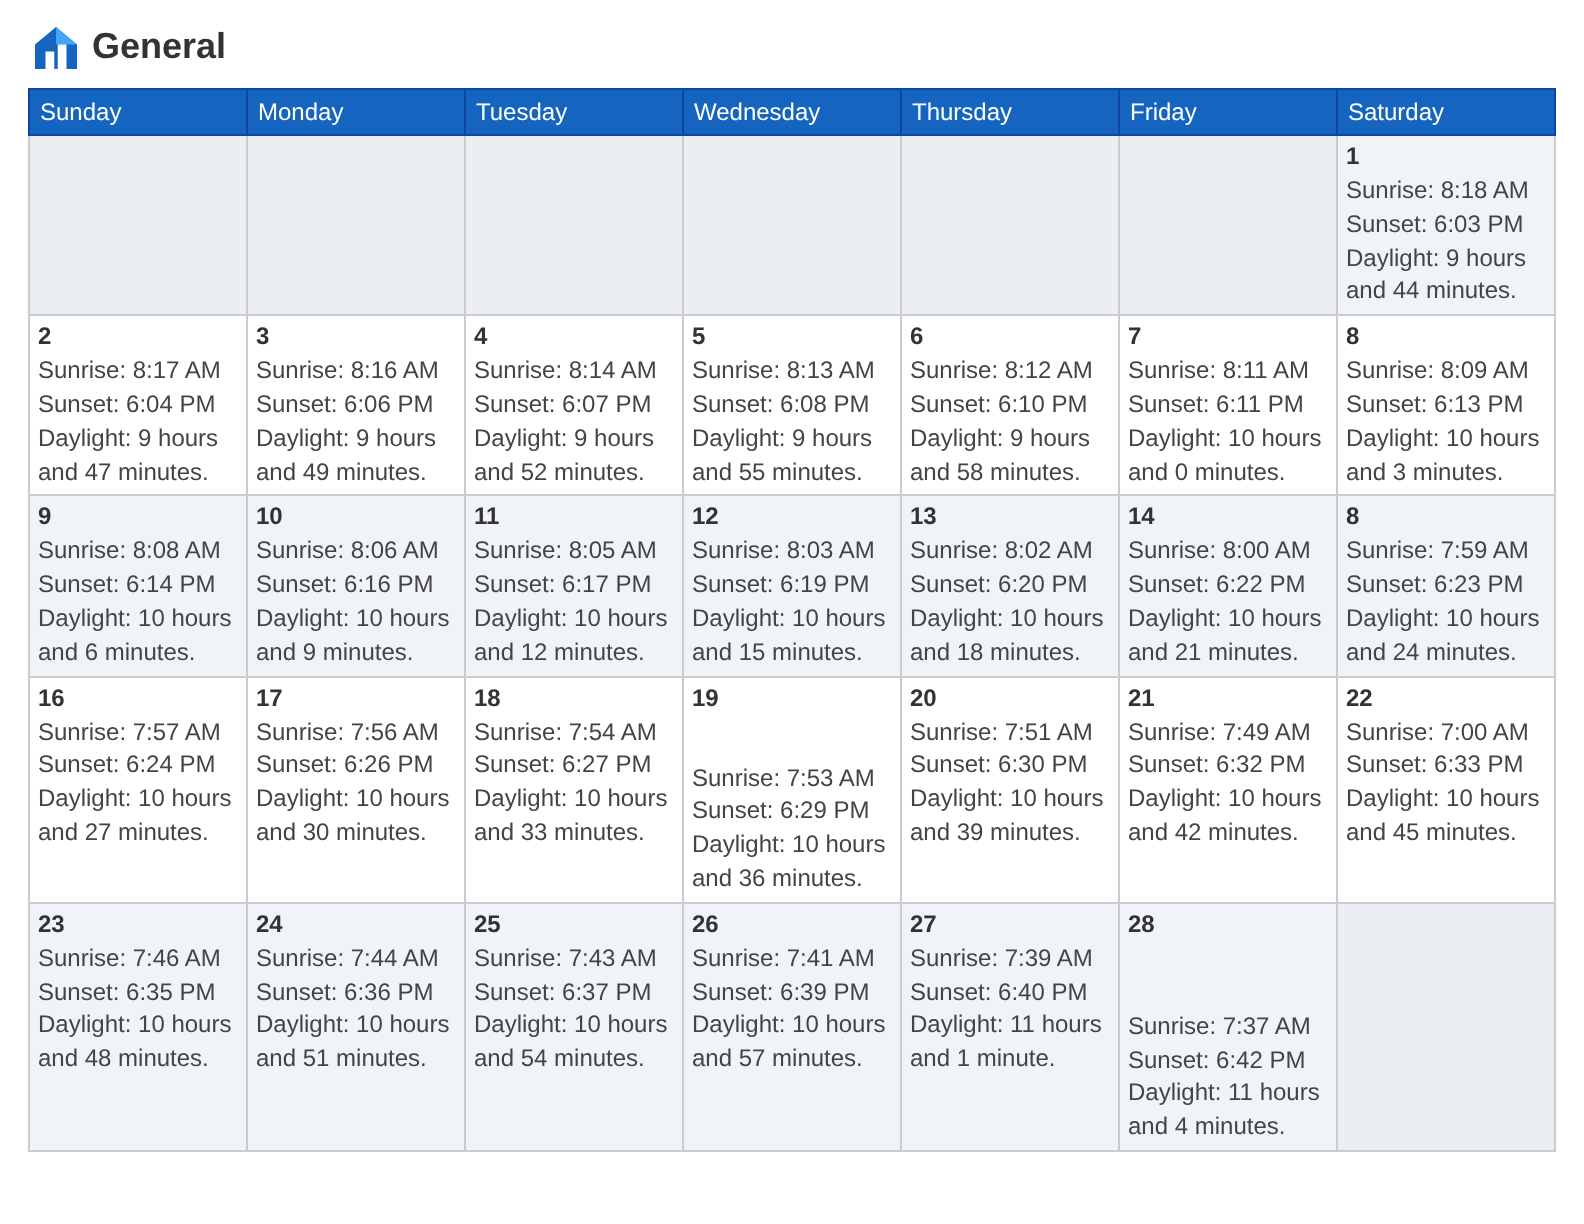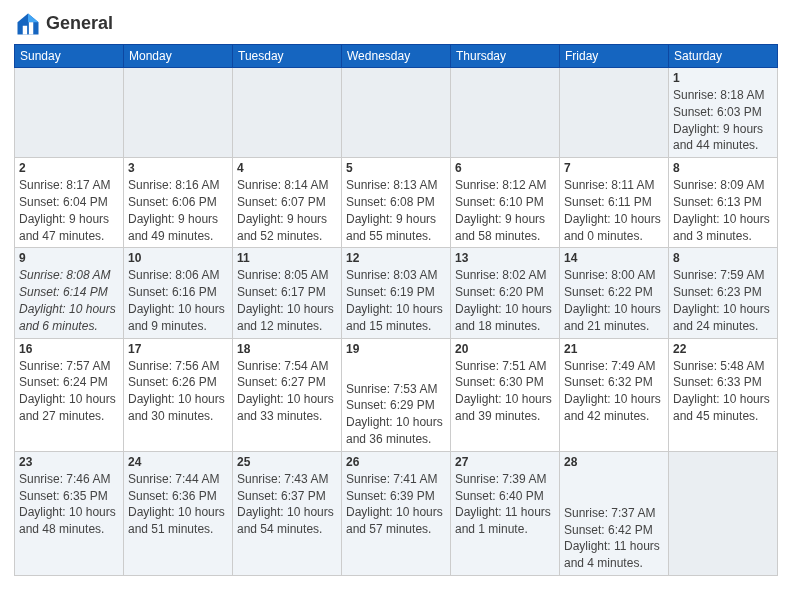--- a/index.html
+++ b/index.html
@@ -190,21 +190,21 @@
             <span class="day-num">8</span>
             <div class="day-info" style="white-space: pre-line;">Sunrise: 8:09 AM
 Sunset: 6:13 PM
 Daylight: 10 hours
 and 3 minutes.</div>
           </td>
         </tr>
         <tr class="row-shaded">
           <td>
             <span class="day-num">9</span>
-            <div class="day-info" style="white-space: pre-line; font-style: italic;">Sunrise: 8:08 AM
+            <div class="day-info" style="white-space: pre-line;">Sunrise: 8:08 AM
 Sunset: 6:14 PM
 Daylight: 10 hours
 and 6 minutes.</div>
           </td>
           <td>
             <span class="day-num">10</span>
             <div class="day-info" style="white-space: pre-line;">Sunrise: 8:06 AM
 Sunset: 6:16 PM
 Daylight: 10 hours
 and 9 minutes.</div>
@@ -283,21 +283,21 @@
           </td>
           <td>
             <span class="day-num">21</span>
             <div class="day-info" style="white-space: pre-line;">Sunrise: 7:49 AM
 Sunset: 6:32 PM
 Daylight: 10 hours
 and 42 minutes.</div>
           </td>
           <td>
             <span class="day-num">22</span>
-            <div class="day-info" style="white-space: pre-line;">Sunrise: 5:48 AM
+            <div class="day-info" style="white-space: pre-line;">Sunrise: 7:00 AM
 Sunset: 6:33 PM
 Daylight: 10 hours
 and 45 minutes.</div>
           </td>
         </tr>
         <tr class="row-shaded">
           <td>
             <span class="day-num">23</span>
             <div class="day-info" style="white-space: pre-line;">Sunrise: 7:46 AM
 Sunset: 6:35 PM

